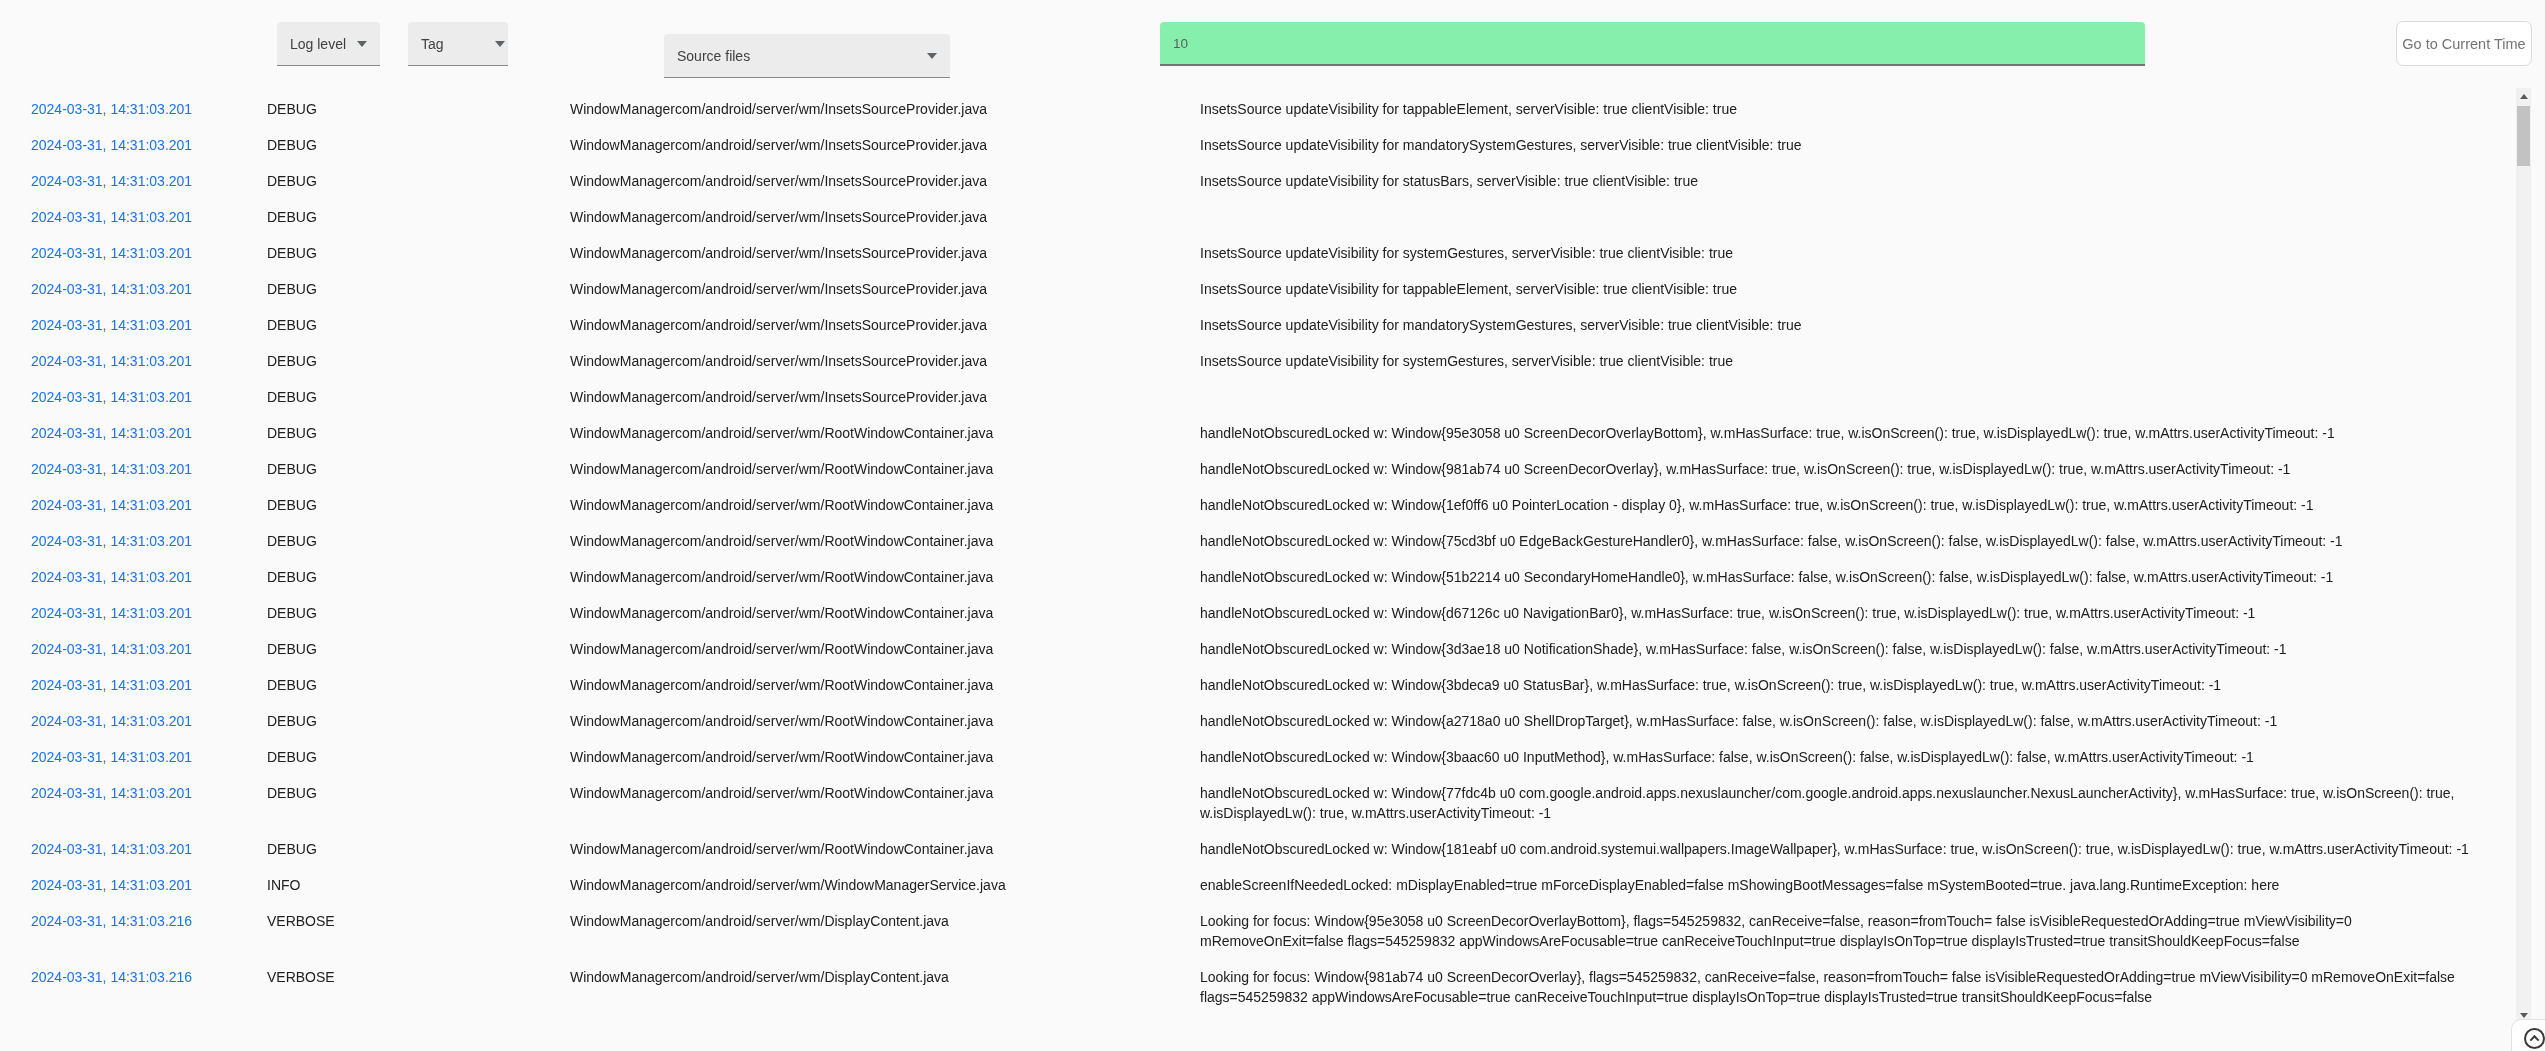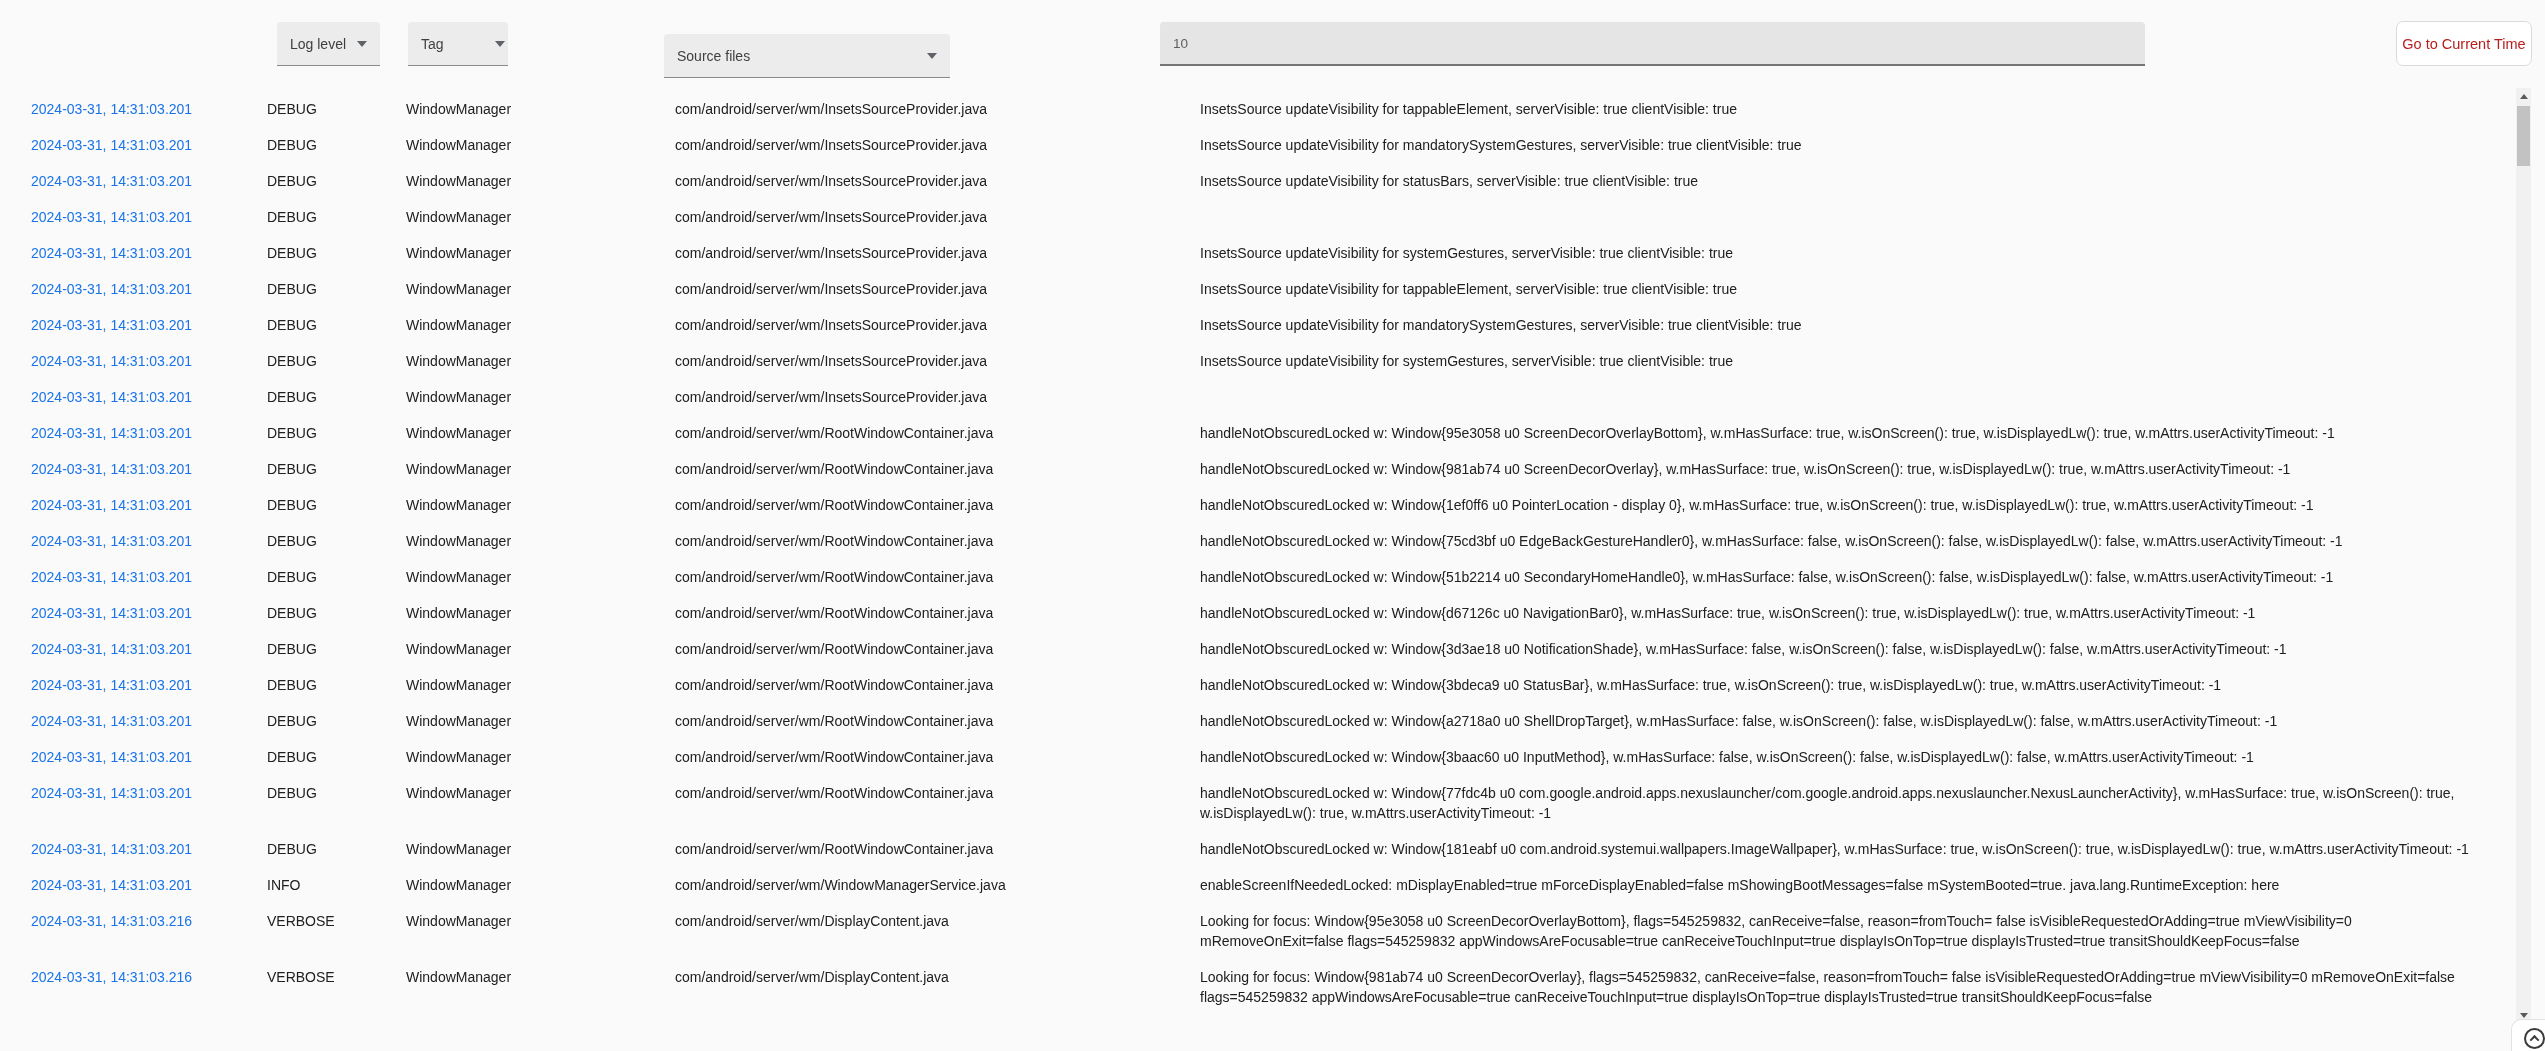--- a/index.html
+++ b/index.html
@@ -30,53 +30,53 @@
     border-right: 5px solid transparent;
     border-top: 6px solid #5f6368;
     margin-left: 10px;
   }
   .sel-loglevel { left: 277px; width: 103px; }
   .sel-tag      { left: 408px; width: 100px; gap: 41px; }
   .sel-sources  { left: 664px; width: 286px; margin-top: 12px; }
 
   .filter-input {
     position: absolute; left: 1160px; top: 22px; width: 985px; height: 44px;
-    background: #e5e5e5;
+    background: #86efac;
     border: none; outline: none;
     border-bottom: 2px solid #757575;
     border-radius: 4px 4px 0 0;
     padding: 0 13px;
     font-family: "Liberation Sans", sans-serif;
     font-size: 13.5px; color: #5f5f5f;
   }
 
   .go-current-btn {
     position: absolute; left: 2396px; top: 21px; width: 136px; height: 45px;
     background: #ffffff;
     border: 1px solid #d9dbde;
     border-radius: 7px;
-    color: #b91c1c;
+    color: #737373;
     font-family: "Liberation Sans", sans-serif;
     font-size: 14.5px; font-weight: 500;
     display: flex; align-items: center; justify-content: center;
     cursor: pointer; white-space: nowrap;
   }
 
   
   .log-table { position: absolute; top: 91px; left: 10px; width: 2531px; }
   .log-row {
     display: flex; align-items: flex-start;
     min-height: 36px;
     padding: 8px 0;
     font-size: 14px; line-height: 20px; color: #202020;
   }
   .cell { flex: none; white-space: nowrap; overflow: hidden; }
   .cell.ts   { width: 236px; margin-left: 21px; color: #1a73e8; cursor: pointer; }
   .cell.lvl  { width: 139px; }
-  .cell.tag  { width: 269px; }
+  .cell.tag  { width: 269px; text-align: right; }
   .cell.src  { width: 525px; }
   .cell.msg  { flex: 1 1 auto; white-space: normal; padding-right: 48px; word-break: break-word; }
 
   
   .v-scrollbar {
     position: absolute; top: 88px; right: 14px; width: 15px; height: 963px;
     background: #f1f1f1;
   }
   .sb-btn { position: absolute; left: 0; width: 15px; height: 15px; display: flex; align-items: center; justify-content: center; cursor: pointer; }
   .sb-btn.up { top: 1px; }

